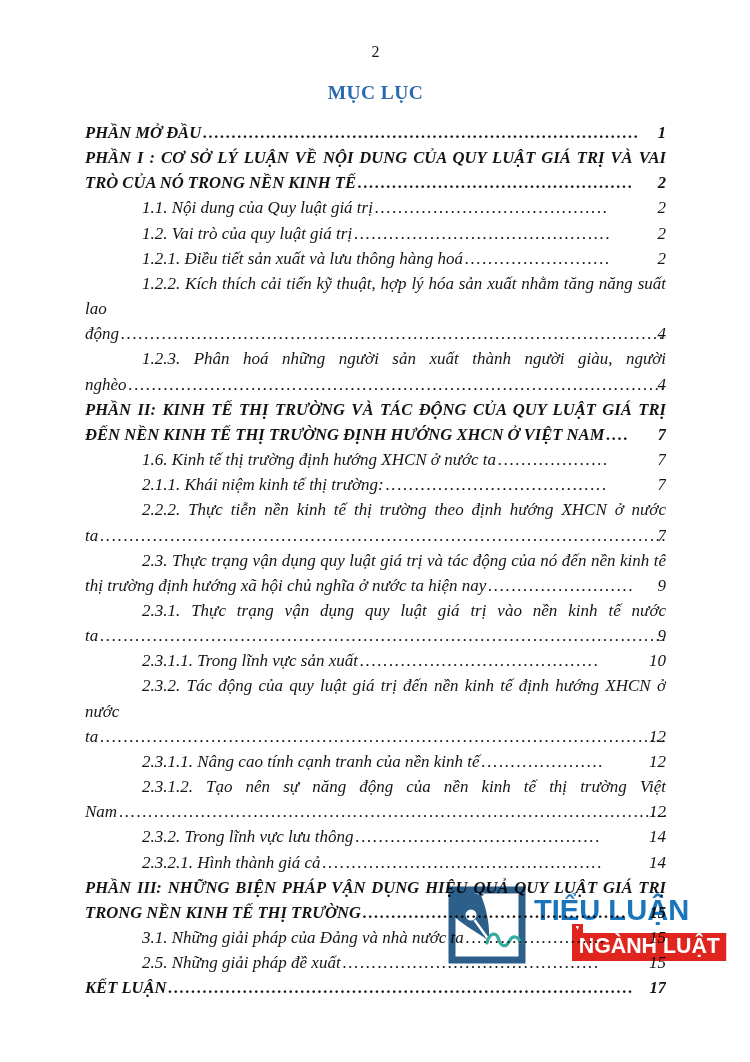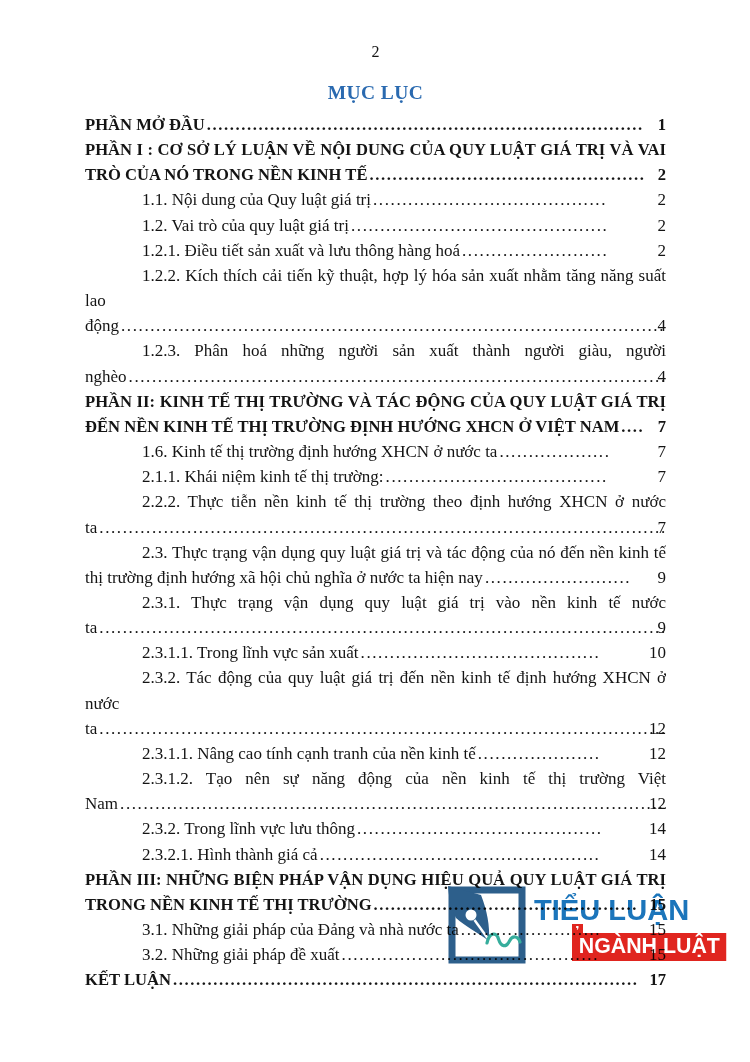--- a/index.html
+++ b/index.html
@@ -12,21 +12,21 @@
   .content{
     position:absolute;left:85px;top:42px;width:581px;
   }
   .pageno{
     text-align:center;font-size:16px;line-height:20px;color:#141414;
   }
   .doc-title{
     text-align:center;font-size:19.5px;font-weight:bold;
     margin-top:20px;letter-spacing:.4px;
   }
-  .toc{margin-top:8px;}
+  .toc{margin-top:16px;font-style:italic;}
   .toc-entry{
     position:relative;overflow:hidden;
     font-size:17px;line-height:25.15px;
     text-align:justify;
   }
   .toc-entry.lvl1{text-indent:57px;}
   .toc-entry.bold{font-weight:bold;font-size:16.6px;}
   .leader{
     word-break:break-all;letter-spacing:1.6px;margin-left:2px;
   }
@@ -80,21 +80,21 @@
       <div class="toc-entry lvl1"><span class="etext">2.3. Thực trạng vận dụng quy luật giá trị và tác động của nó đến nền kinh tế thị trường định hướng xã hội chủ nghĩa ở nước ta hiện nay</span><span class="leader">.........................</span><span class="pg">9</span></div>
       <div class="toc-entry lvl1"><span class="etext">2.3.1. Thực trạng vận dụng quy luật giá trị vào nền kinh tế nước ta</span><span class="leader">............................................................................................................................................................................................................................................................................................................................................................................................................................................................................................................................................................................................................................................................................................................................................................................................................................................................................................................................................................................................................................................................................................................................................................................................................................................................................................................................................................................................................................................</span><span class="pg">9</span></div>
       <div class="toc-entry lvl1"><span class="etext">2.3.1.1. Trong lĩnh vực sản xuất</span><span class="leader">.........................................</span><span class="pg">10</span></div>
       <div class="toc-entry lvl1"><span class="etext">2.3.2. Tác động của quy luật giá trị đến nền kinh tế định hướng XHCN ở nước ta</span><span class="leader">......................................................................................................................................................................................................................................................................................................................................................................................................................................................................................................................................................................................................................................................................................................................................................................................................................................................................................................................</span><span class="pg">12</span></div>
       <div class="toc-entry lvl1"><span class="etext">2.3.1.1. Nâng cao tính cạnh tranh của nền kinh tế</span><span class="leader">.....................</span><span class="pg">12</span></div>
       <div class="toc-entry lvl1"><span class="etext">2.3.1.2. Tạo nên sự năng động của nền kinh tế thị trường Việt Nam</span><span class="leader">...........................................................................................................................................................................................................................................................................................................................................................................................................................................................................................................................................................................................................................................................................................................................................................................................................................................................................................................................................................................................................................................................................................................................................................................................................................................................................................................................................................................................................................................</span><span class="pg">12</span></div>
       <div class="toc-entry lvl1"><span class="etext">2.3.2. Trong lĩnh vực lưu thông</span><span class="leader">..........................................</span><span class="pg">14</span></div>
       <div class="toc-entry lvl1"><span class="etext">2.3.2.1. Hình thành giá cả</span><span class="leader">................................................</span><span class="pg">14</span></div>
       <div class="toc-entry bold"><span class="etext">PHẦN III: NHỮNG BIỆN PHÁP VẬN DỤNG HIỆU QUẢ QUY LUẬT GIÁ TRỊ TRONG NỀN KINH TẾ THỊ TRƯỜNG</span><span class="leader">..............................................</span><span class="pg">15</span></div>
       <div class="toc-entry lvl1"><span class="etext">3.1. Những giải pháp của Đảng và nhà nước ta</span><span class="leader">........................</span><span class="pg">15</span></div>
-      <div class="toc-entry lvl1"><span class="etext">3.2. Những giải pháp đề xuất</span><span class="leader">............................................</span><span class="pg">15</span></div>
+      <div class="toc-entry lvl1"><span class="etext">2.5. Những giải pháp đề xuất</span><span class="leader">............................................</span><span class="pg">15</span></div>
       <div class="toc-entry bold"><span class="etext">KẾT LUẬN</span><span class="leader">.................................................................................</span><span class="pg">17</span></div>
     </div>
 </div>
 
 <div class="watermark">
   <svg class="wm-icon" viewBox="0 0 78 78" xmlns="http://www.w3.org/2000/svg">
     <rect x="4" y="4" width="70" height="70" fill="none" stroke="#2d5f8b" stroke-width="7"></rect>
     <path d="M0,0 L33,9 C39,24 42,40 41,55 C29,46 17,40 8,32 C3,23 1,12 0,0 Z" fill="#2d5f8b"></path>
     <circle cx="23" cy="29" r="5.5" fill="#ffffff"></circle>
     <line x1="26.5" y1="34" x2="39.5" y2="52" stroke="#ffffff" stroke-width="2.4"></line>

